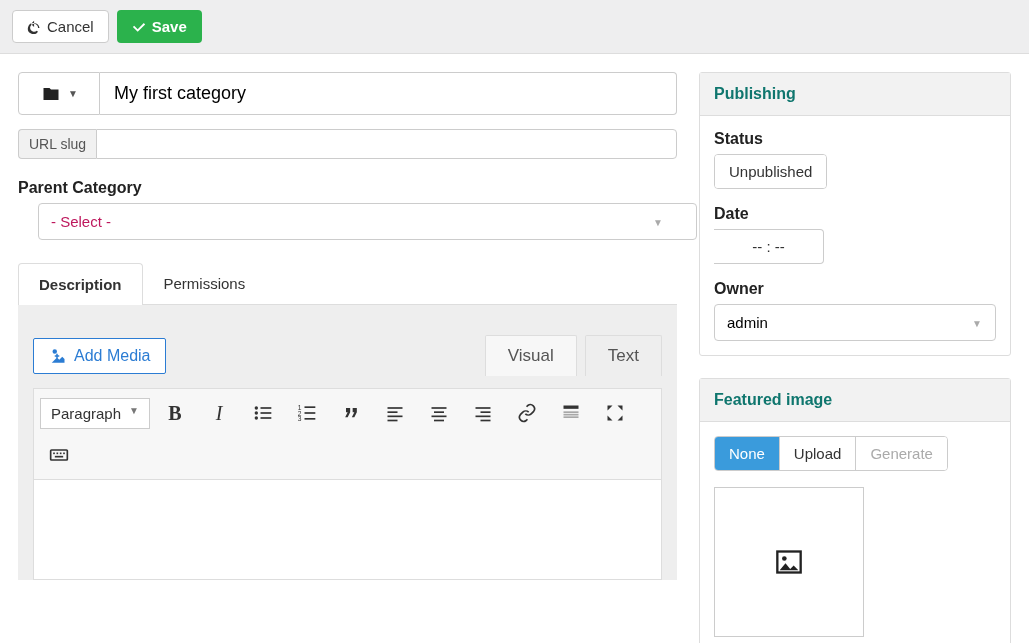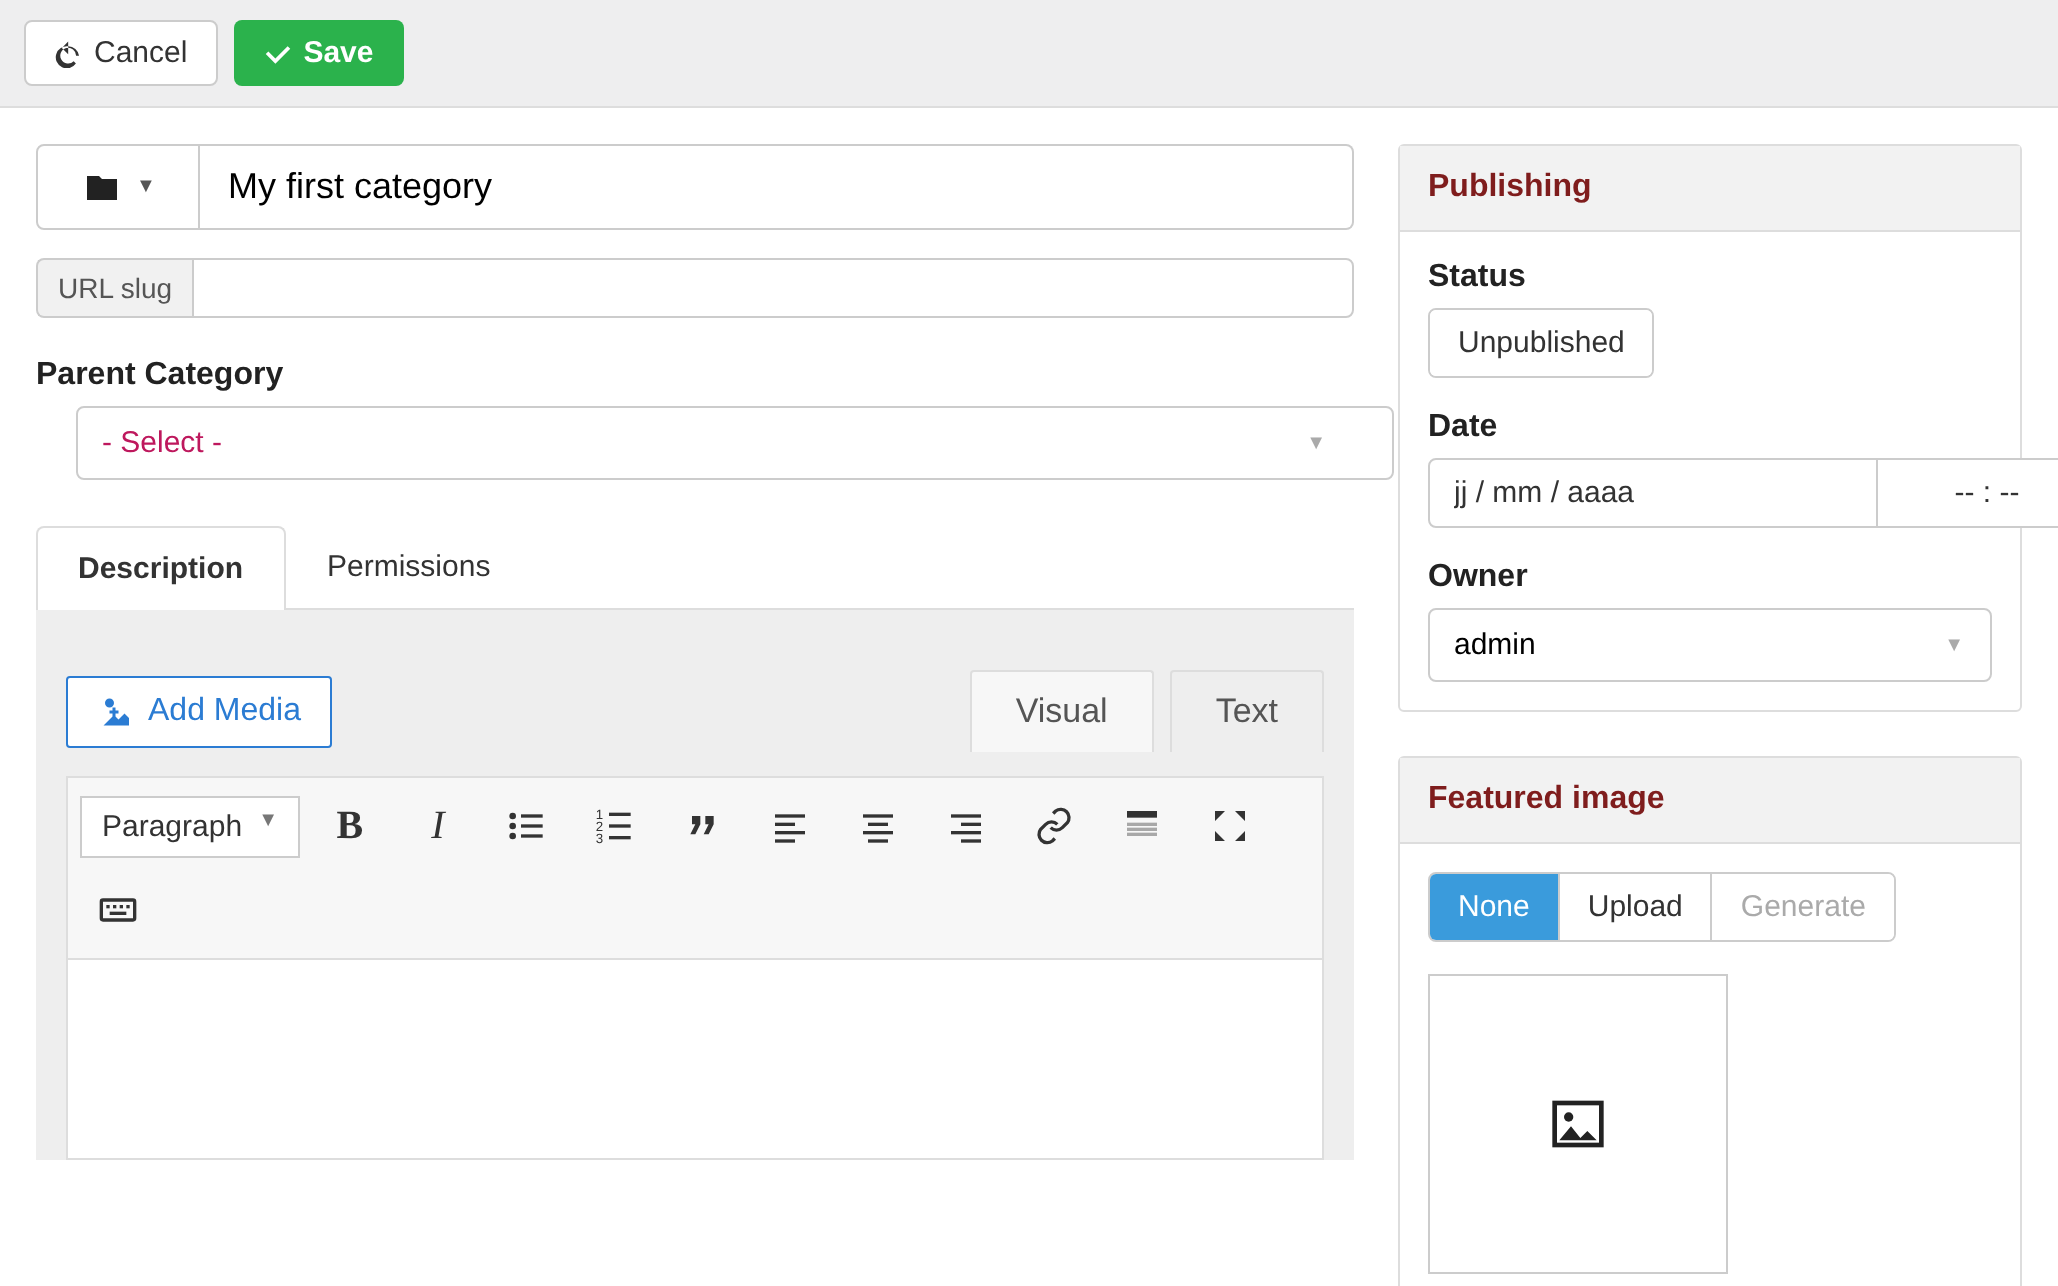--- a/index.html
+++ b/index.html
@@ -39,21 +39,21 @@
 
   .toolbar2 { background:#f7f7f7; border:1px solid #ddd; padding:6px; display:flex; flex-wrap:wrap; gap:6px; align-items:center; }
   .para-select { background:#fff; border:1px solid #ccc; padding:6px 10px; font-size:15px; display:inline-flex; gap:8px; cursor:pointer; }
   .tbtn { width:38px; height:36px; display:inline-flex; align-items:center; justify-content:center; font-size:18px; cursor:pointer; color:#333; }
   .tbtn.bold { font-weight:800; font-family: Georgia, serif; font-size:20px; }
   .tbtn.italic { font-style:italic; font-family: Georgia, serif; font-size:20px; }
   .tbtn svg { width:20px; height:20px; fill:#333; }
   .content-area { background:#fff; border:1px solid #ddd; border-top:none; height:100px; }
 
   .panel { border:1px solid #ddd; border-radius:3px; }
-  .panel-header { background:#f2f2f2; border-bottom:1px solid #ddd; padding:12px 14px; font-weight:700; font-size:16px; color:#7f1d1d; }
+  .panel-header { background:#f2f2f2; border-bottom:1px solid #ddd; padding:12px 14px; font-weight:700; font-size:16px; color:#0f766e; }
   .panel-body { padding:14px; }
   .btn-group { display:inline-flex; border:1px solid #ccc; border-radius:4px; overflow:hidden; }
   .btn-group .opt { padding:8px 14px; cursor:pointer; font-size:15px; background:#fff; border:none; border-right:1px solid #ccc; color:#333; }
   .btn-group .opt:last-child { border-right:none; }
   .btn-group .opt.active-green { background:#2bb24c; color:#fff; }
   .btn-group .opt.active-blue { background:#3a9bdc; color:#fff; }
   .btn-group .opt.disabled { color:#aaa; }
   .date-row { display:flex; gap:0; }
   .date-input { border:1px solid #ccc; border-radius:4px 0 0 4px; padding:8px 12px; flex:1; font-size:15px; color:#333; }
   .time-input { border:1px solid #ccc; border-left:none; border-radius:0 4px 4px 0; padding:8px 12px; width:110px; font-size:15px; text-align:center; color:#333; }
@@ -222,21 +222,20 @@
       <div class="panel-body">
         <div class="mb">
           <label class="label">Status</label>
           <div class="btn-group">
             <button class="opt">Unpublished</button>
           </div>
         </div>
         <div class="mb">
           <label class="label">Date</label>
           <div class="date-row">
-            <input class="date-input" value="jj / mm / aaaa" style="">
             <input class="time-input" value="-- : --" style="">
           </div>
         </div>
         <div>
           <label class="label">Owner</label>
           <div class="select-wrap" style="margin-bottom:0;">
             <select class="owner-select">
               <option>admin</option>
             </select>
             <span class="select-caret">▼</span>

